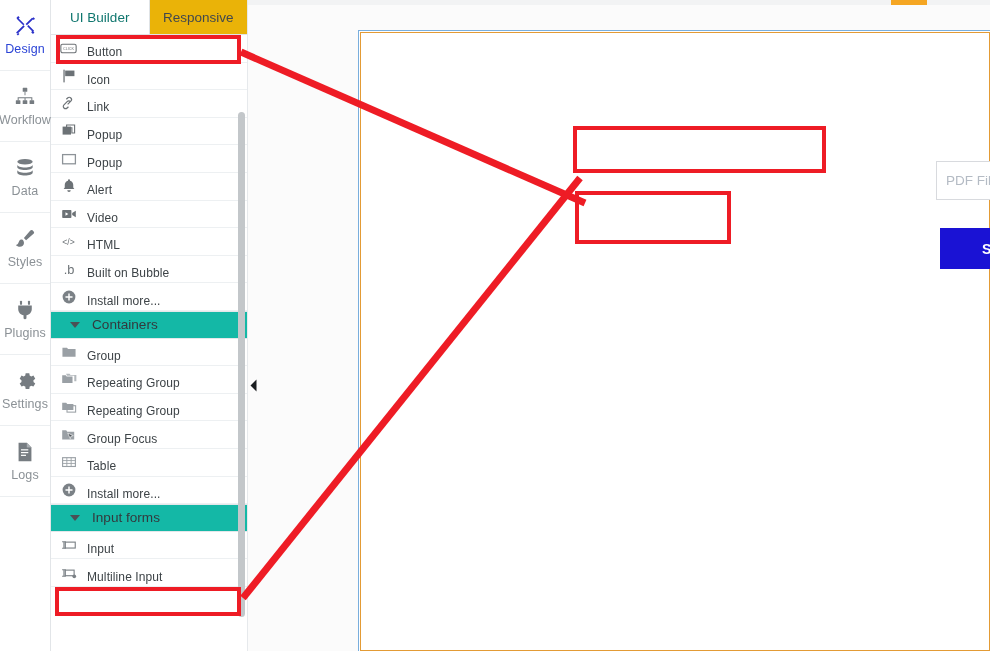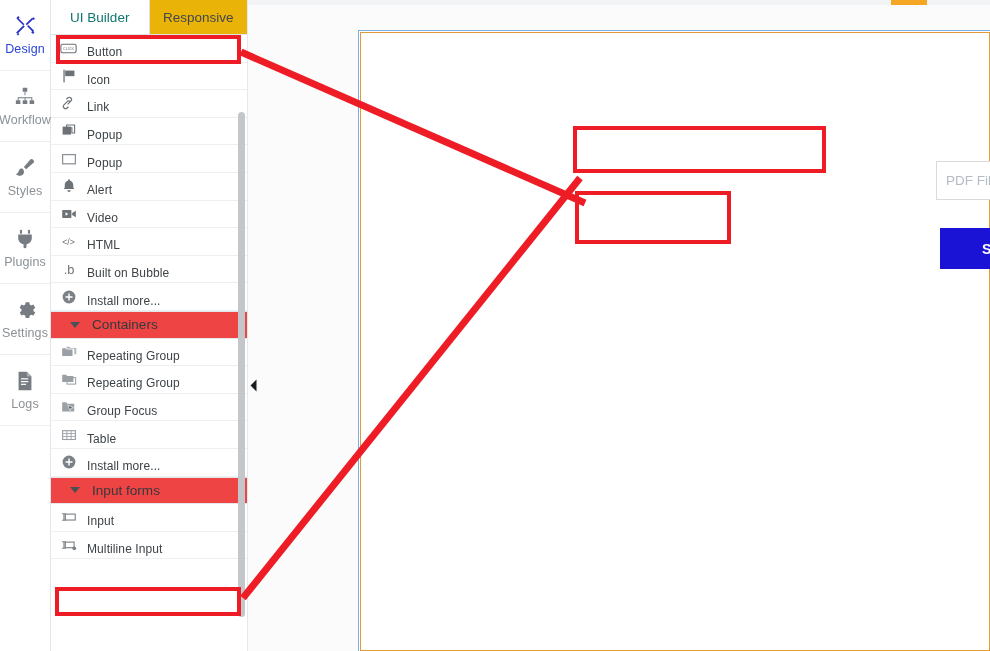--- a/index.html
+++ b/index.html
@@ -101,21 +101,21 @@
     width: 17px; height: 17px;
     display: flex; align-items: center; justify-content: center;
     flex: 0 0 17px;
   }
   .row .ico svg { display: block; }
   .section {
     height: 27.6px;
     display: flex; align-items: center;
     padding-left: 19px;
     box-sizing: border-box;
-    background: #ef4444;
+    background: #14b8a6;
     border-bottom: 1px solid #e4e7ea;
     border-top: 1px solid #e4e7ea;
     cursor: pointer;
   }
   .section .caret {
     width: 0; height: 0;
     border-left: 5px solid transparent;
     border-right: 5px solid transparent;
     border-top: 6px solid #4a5055;
     margin-right: 12px;
@@ -250,20 +250,30 @@
         <rect x="9.5" y="2" width="5" height="4.2" rx=".6"></rect>
         <rect x="2" y="15.5" width="5" height="4.2" rx=".6"></rect>
         <rect x="9.5" y="15.5" width="5" height="4.2" rx=".6"></rect>
         <rect x="17" y="15.5" width="5" height="4.2" rx=".6"></rect>
         <path d="M11.5 6.2h1v4h-1zM4 12.3h16v1.1H4zM4 12.3h1.1v3.6H4zM11.5 12.3h1.1v3.6h-1.1zM18.9 12.3H20v3.6h-1.1z"></path>
       </svg>
     </span>
     <span class="rail-label">Workflow</span>
   </div>
 
+  <div class="rail-item">
+    <span class="rail-ico">
+      <svg viewBox="0 0 24 24" width="22" height="22" fill="#767c81">
+        <ellipse cx="12" cy="5.2" rx="8.4" ry="3"></ellipse>
+        <path d="M3.6 8.4c0 1.7 3.8 3 8.4 3s8.4-1.3 8.4-3v2.8c0 1.7-3.8 3-8.4 3s-8.4-1.3-8.4-3z"></path>
+        <path d="M3.6 14.3c0 1.7 3.8 3 8.4 3s8.4-1.3 8.4-3v2.8c0 1.7-3.8 3-8.4 3s-8.4-1.3-8.4-3z"></path>
+      </svg>
+    </span>
+    <span class="rail-label">Data</span>
+  </div>
 
   <div class="rail-item">
     <span class="rail-ico">
       <svg viewBox="0 0 24 24" width="22" height="22" fill="#767c81">
         <path d="M20.4 2.6c-.8-.8-1.9-.6-2.6.2l-7 8.2 2.4 2.4 8.1-7.1c.8-.7.9-1.8.1-2.6z"></path>
         <path d="M9.3 12.8c-1.3-.4-2.8.1-3.6 1.3-.9 1.3-.7 2.6-1.9 3.6-.6.5-1.2.7-1.8.8 1 1.2 2.7 2 4.4 2 2.5 0 4.5-1.8 4.5-4.1 0-1.6-.7-2.9-1.6-3.6z"></path>
       </svg>
     </span>
     <span class="rail-label">Styles</span>
   </div>
@@ -414,20 +424,28 @@
         </svg>
       </span>
       <span class="label">Install more...</span>
     </div>
 
     <div class="section">
       <span class="caret"></span>
       <span class="label">Containers</span>
     </div>
 
+    <div class="row">
+      <span class="ico">
+        <svg viewBox="0 0 20 20" width="16" height="16" fill="#9aa0a5">
+          <path d="M1.8 4.6h5.6l1.5 1.8h9.3v9.4H1.8z"></path>
+        </svg>
+      </span>
+      <span class="label">Group</span>
+    </div>
 
     <div class="row">
       <span class="ico">
         <svg viewBox="0 0 20 20" width="16" height="16" fill="#9aa0a5">
           <path d="M1.5 5.4h4.4l1.2 1.5h7.3v8H1.5z"></path>
           <path d="M6.3 3.4h4.4l1.2 1.5h7.3v8h-2.6V5.9H7.5z" opacity=".75"></path>
         </svg>
       </span>
       <span class="label">Repeating Group</span>
     </div>

